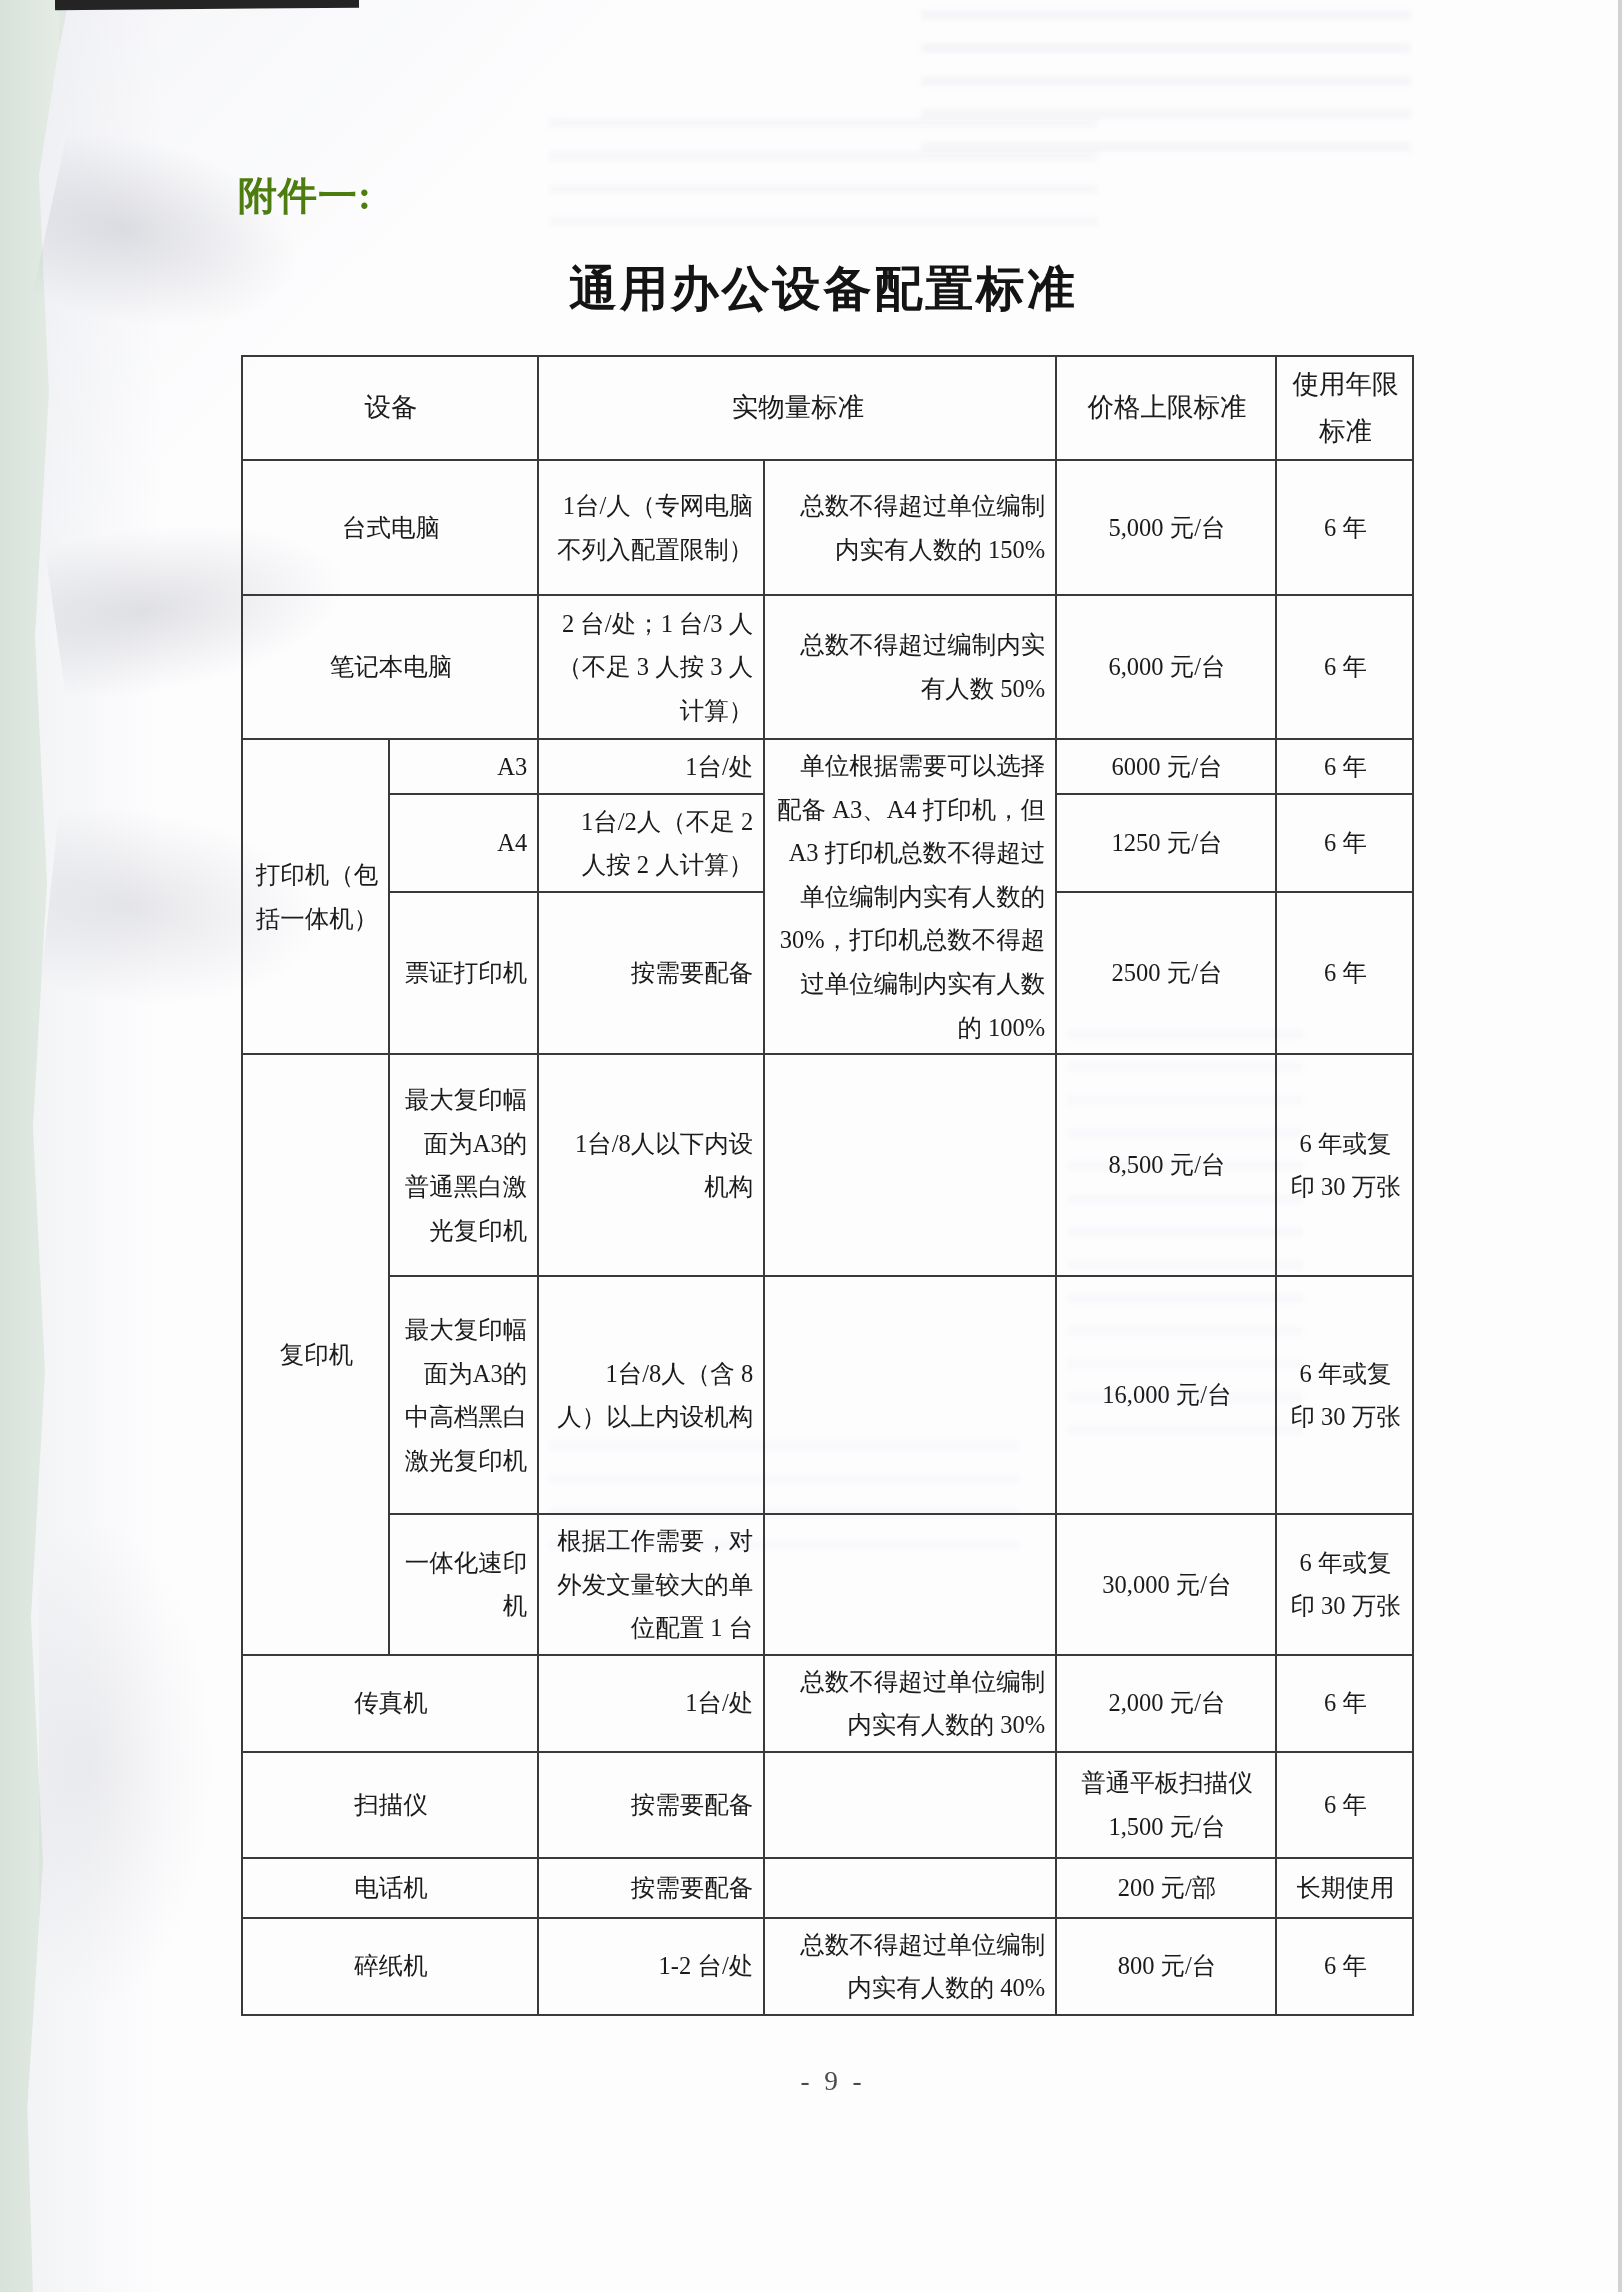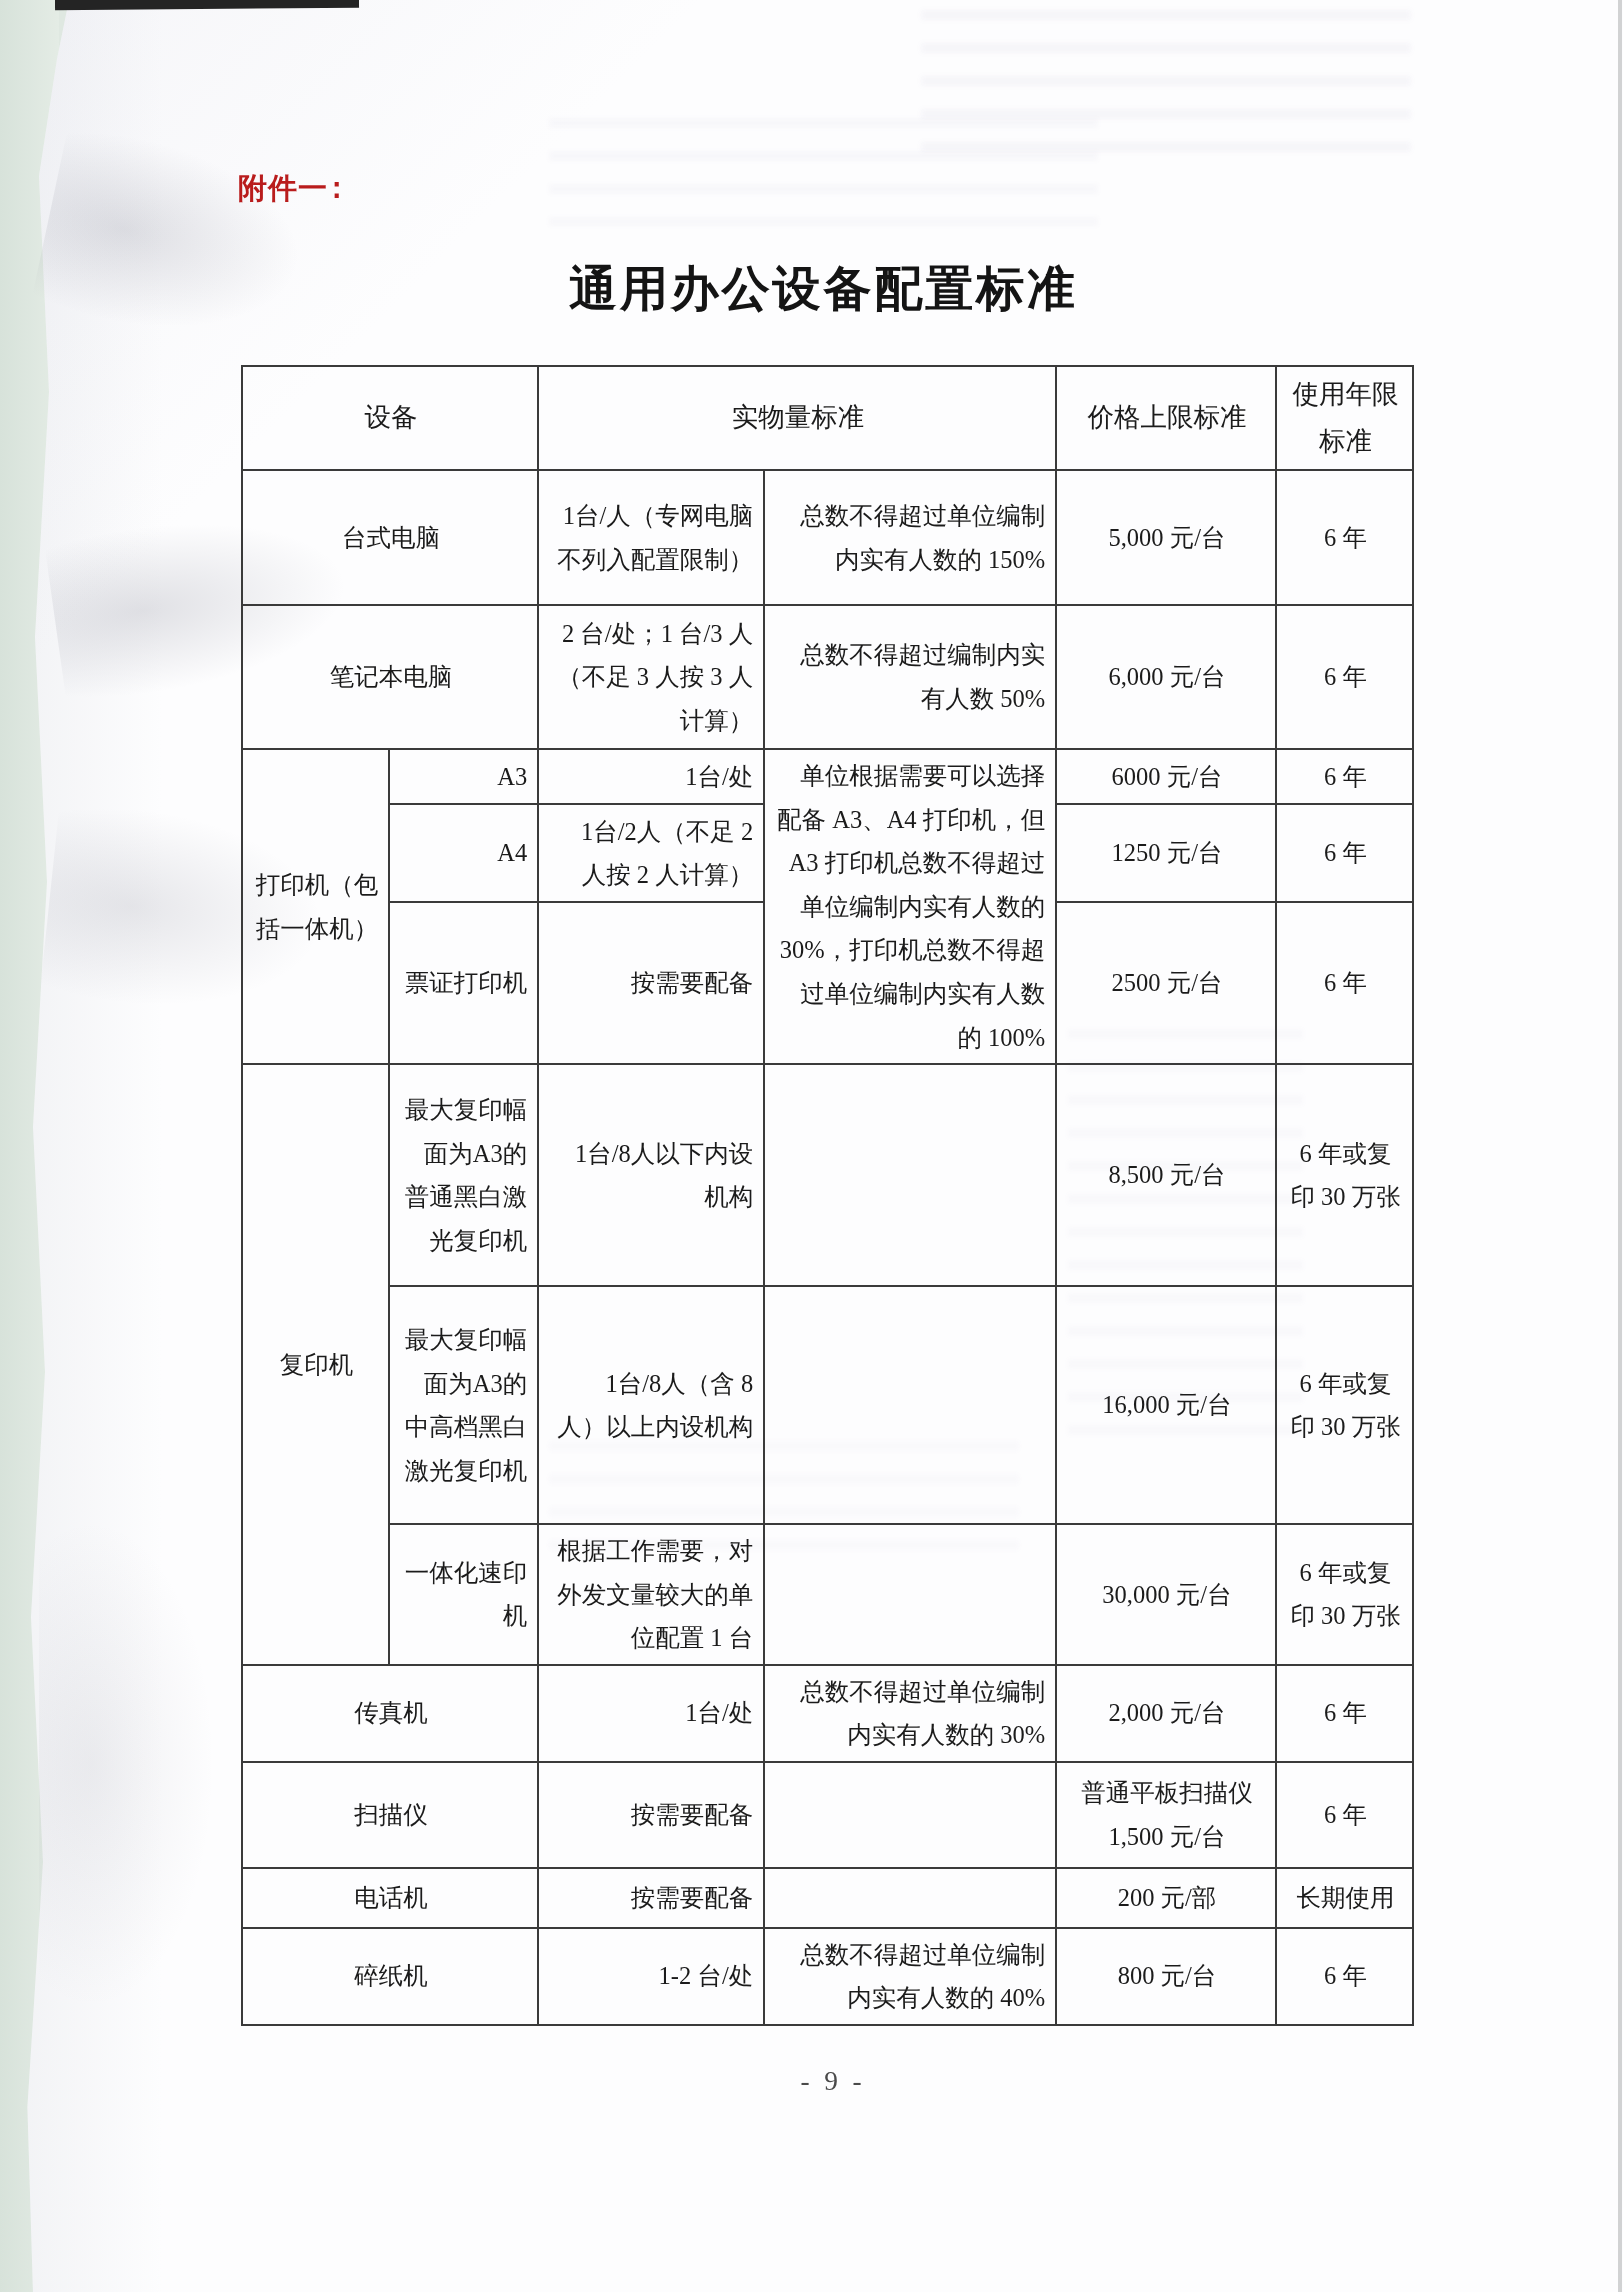--- a/index.html
+++ b/index.html
@@ -50,31 +50,31 @@
     background:repeating-linear-gradient(180deg,
       rgba(128,118,168,.10) 0 9.8px, rgba(128,118,168,0) 9.8px 33px);
   }
   .ghost-1{left:921px;top:9.8px;width:490px;height:147px;}
   .ghost-2{left:549px;top:118px;width:549px;height:108px;opacity:.4;}
   .ghost-3{left:1068px;top:1029px;width:235px;height:412px;opacity:.35;}
   .ghost-4{left:549px;top:1441px;width:470px;height:127px;opacity:.3;}
 
   .attachment-label{
     position:absolute;left:238px;top:169px;
-    font-family:Liberation Mono, monospace;
-    font-weight:700;font-size:29px;color:#b91c1c;letter-spacing:1px;
+    font-family:Liberation Serif, serif;
+    font-weight:700;font-size:39px;color:#4d7c0f;letter-spacing:1px;
   }
   .doc-title{
     position:absolute;left:0;top:257px;width:1647px;
     text-align:center;margin:0;
     font-family:"Liberation Sans","DejaVu Sans",sans-serif;
     font-weight:700;font-size:48px;color:#141414;letter-spacing:2.9px;
   }
   table.equip{
-    position:absolute;left:241px;top:365px;
+    position:absolute;left:241px;top:355px;
     width:1171px;border-collapse:collapse;table-layout:fixed;
     font-size:24.5px;line-height:1.78;color:#1b1b1b;
   }
   table.equip{border:2.9px solid #343434;}
   table.equip td,table.equip th{
     border:2px solid #3a3a3a;
     padding:3.9px 9.8px 3.9px 11.8px;
     vertical-align:middle;
     font-weight:400;
     overflow:hidden;

